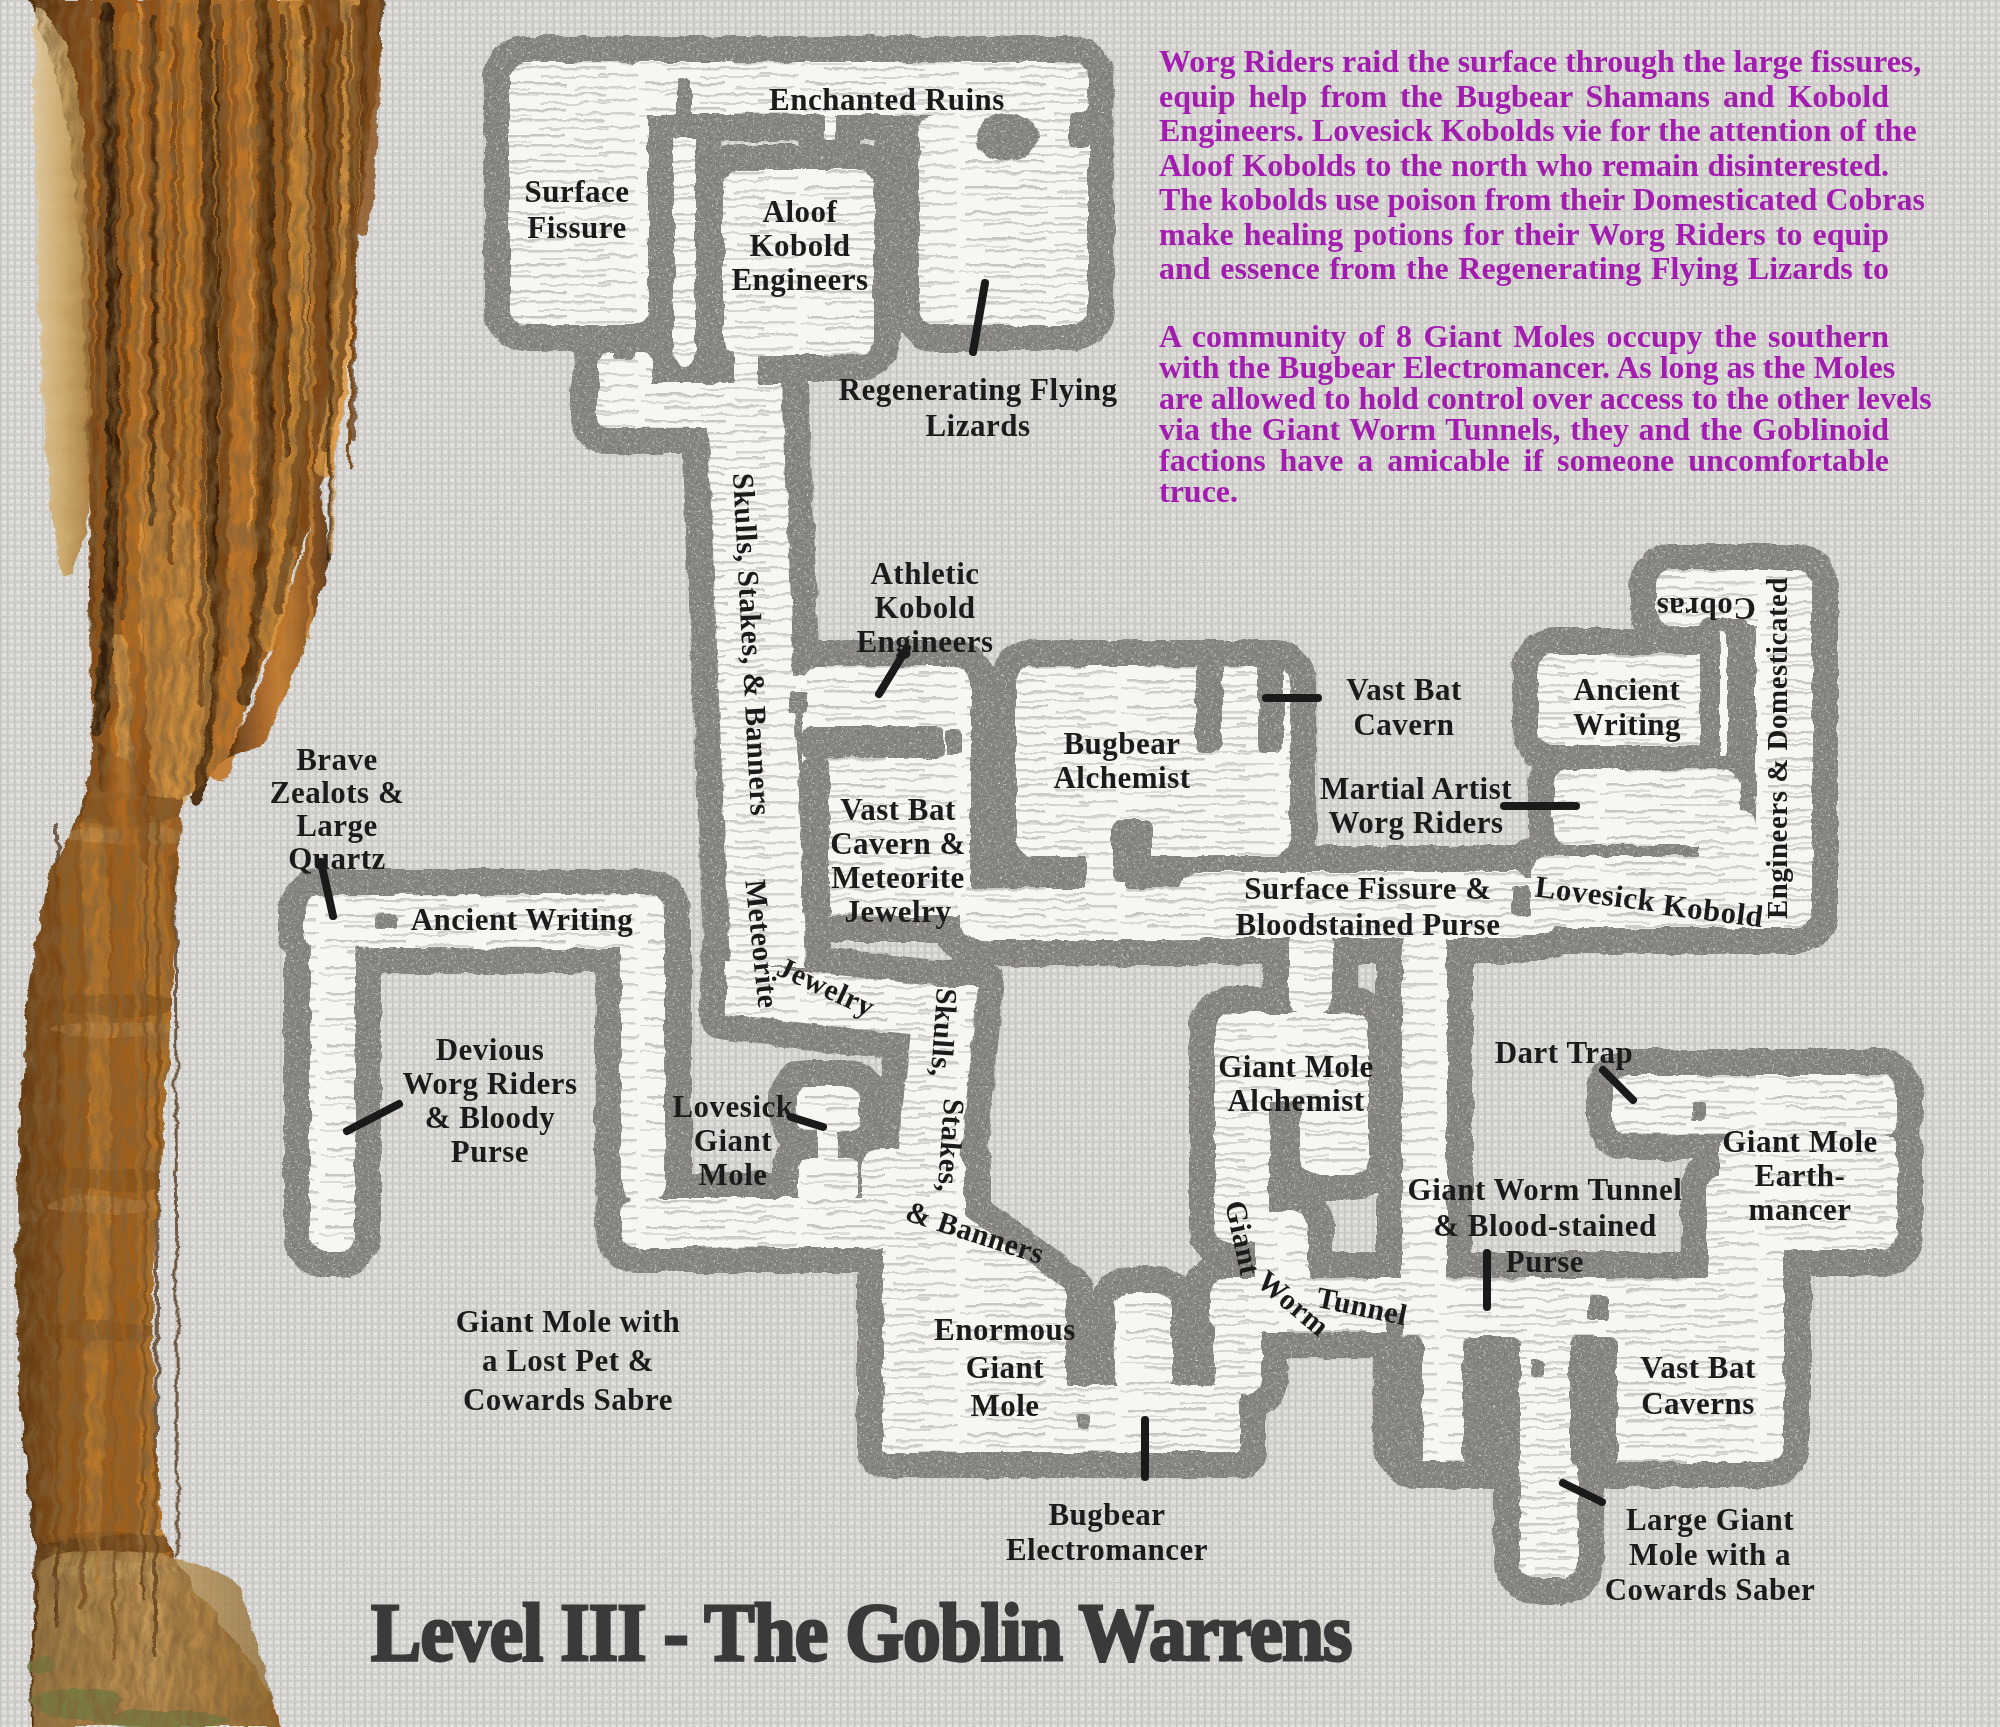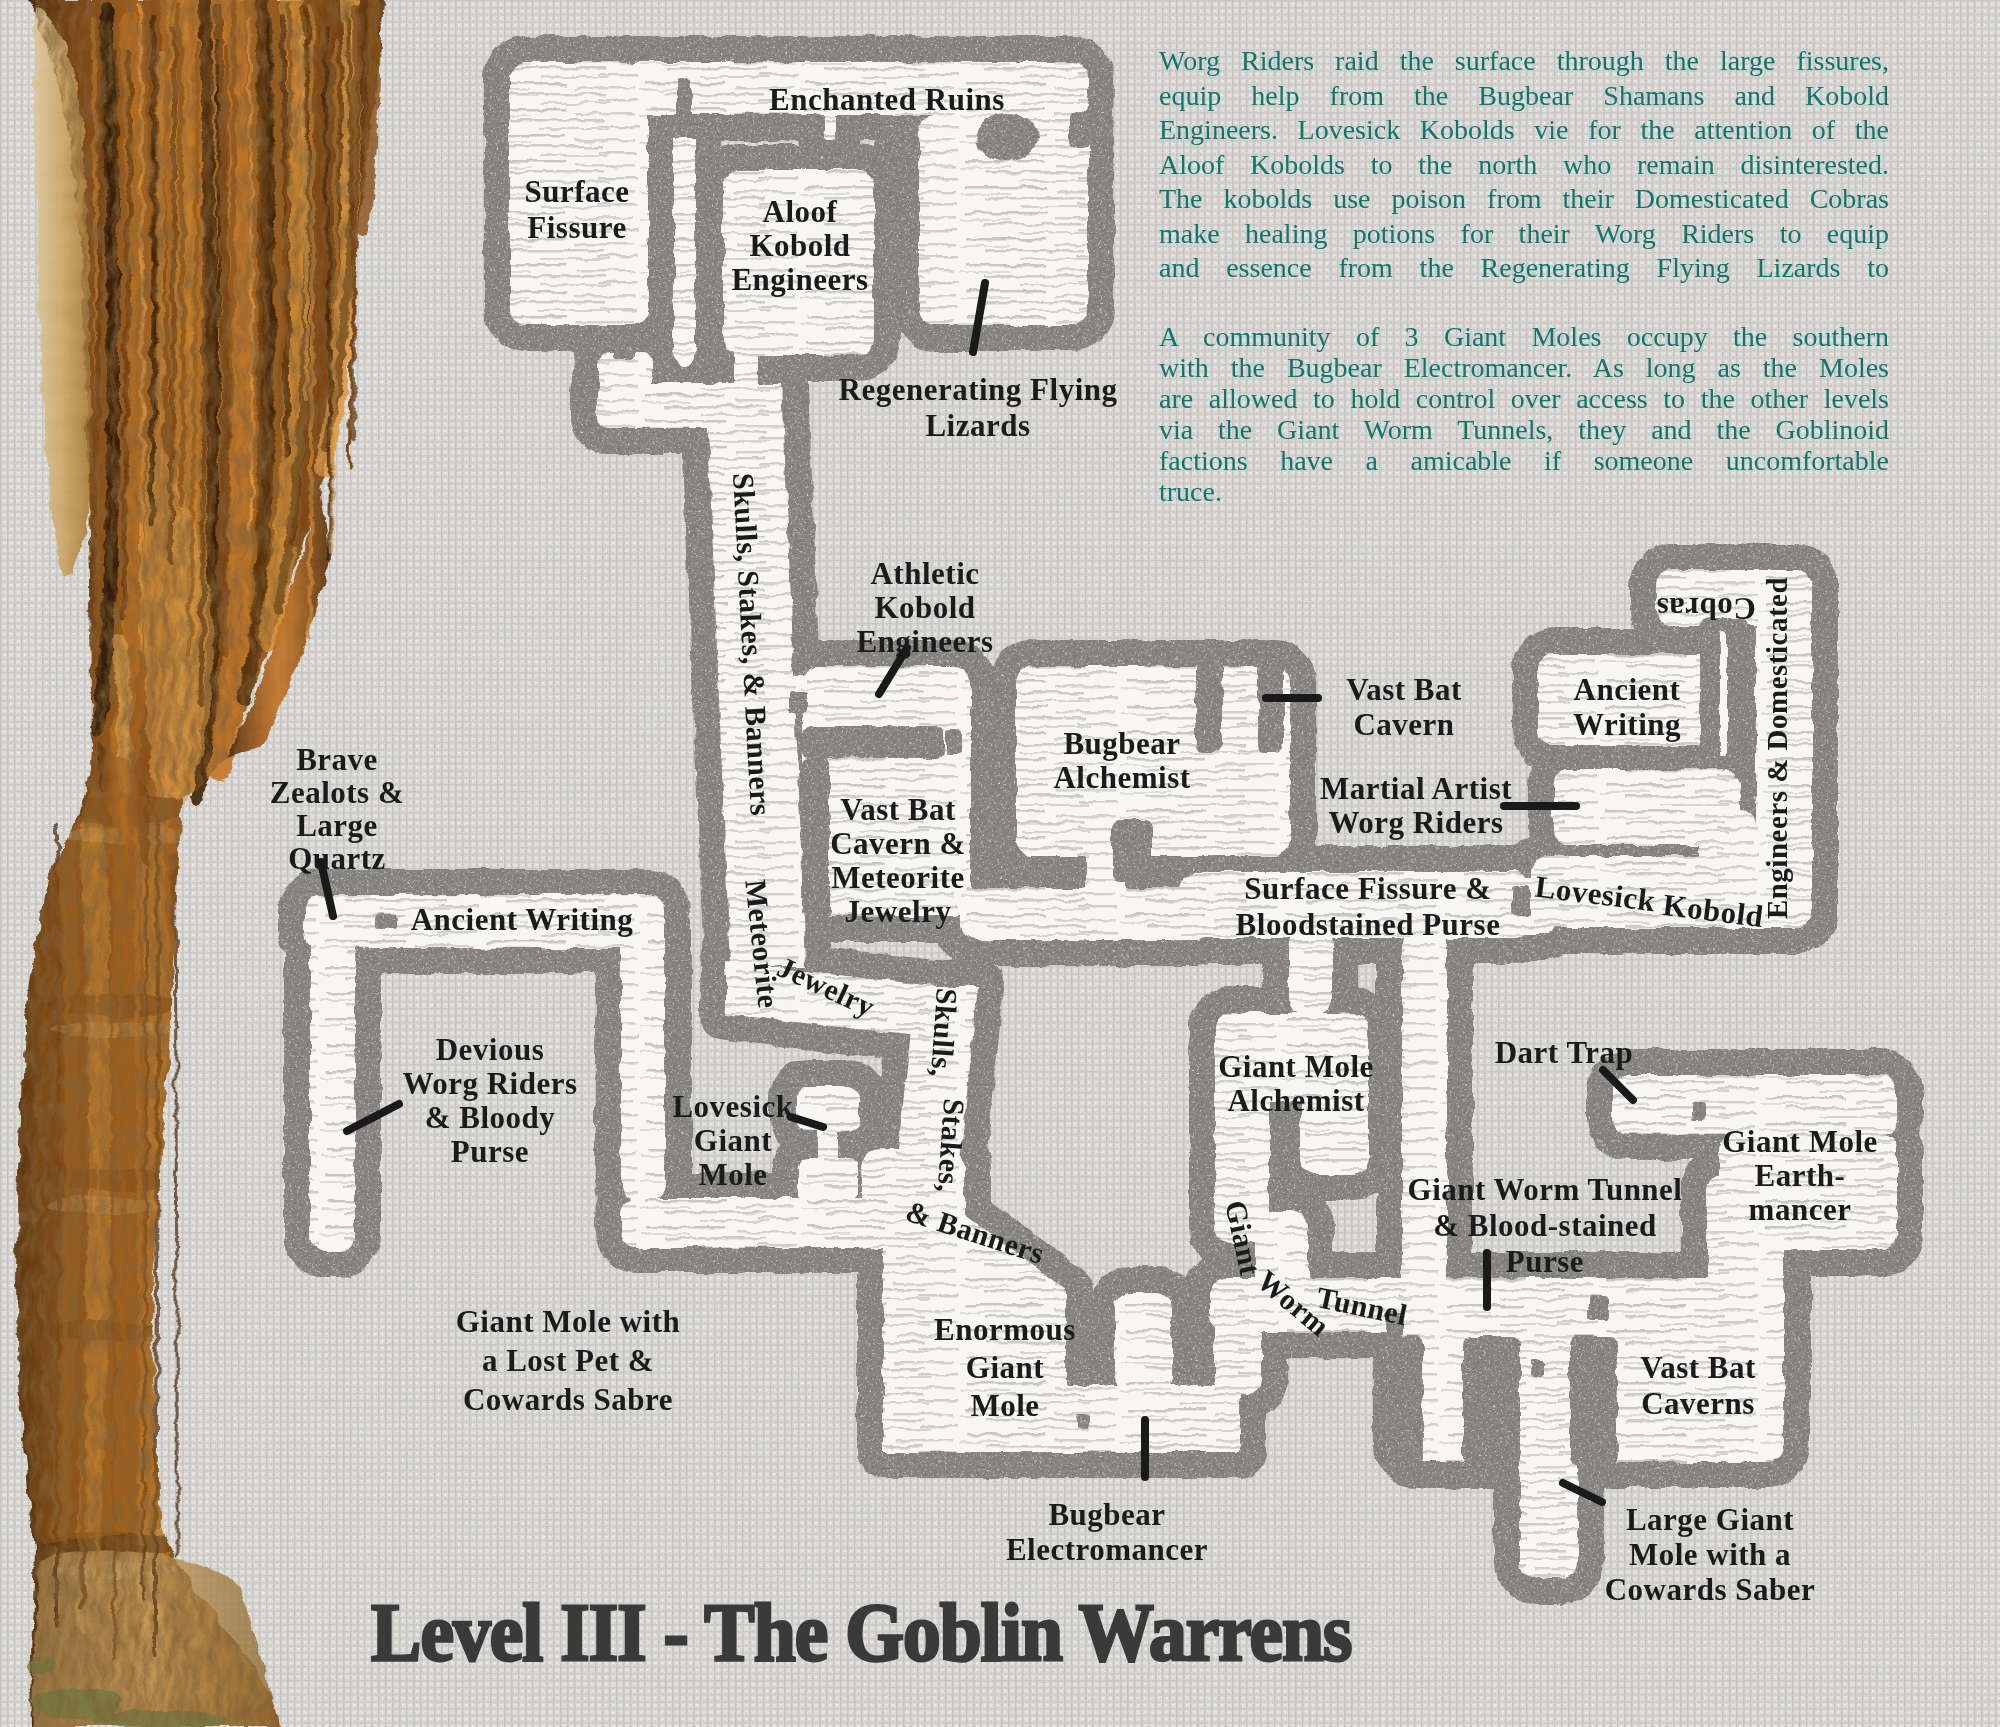--- a/index.html
+++ b/index.html
@@ -1,17 +1,17 @@
 <!DOCTYPE html>
 <html><head><meta charset="utf-8">
 <style>
 html,body{margin:0;padding:0;background:#d8d7d3;}
 #page{position:relative;width:2000px;height:1727px;overflow:hidden;font-family:"Liberation Serif",serif;}
 #bg{position:absolute;left:0;top:0;}
-.para{position:absolute;left:1159px;width:730px;font-weight:normal;font-size:28px;line-height:34.5px;color:#0f766e;}
+.para{position:absolute;left:1159px;width:730px;font-weight:bold;font-size:32px;line-height:34.5px;color:#a21caf;}
 #p2{line-height:31px;}
 .pl{text-align:justify;text-align-last:justify;white-space:nowrap;}
 .pl.last{text-align-last:left;}
 #p1{top:44px;}
 #p2{top:321px;}
 #title{position:absolute;left:371px;top:1586px;width:1030px;font-size:82px;font-weight:bold;color:#3a3a3a;
  -webkit-text-stroke:3px #3a3a3a;letter-spacing:-1px;transform:scaleX(0.92);transform-origin:left;white-space:nowrap;}
 </style></head>
 <body>
 <div id="page">
@@ -430,20 +430,20 @@
 <div id="p1" class="para">
 <div class="pl">Worg Riders raid the surface through the large fissures,</div>
 <div class="pl">equip help from the Bugbear Shamans and Kobold</div>
 <div class="pl">Engineers. Lovesick Kobolds vie for the attention of the</div>
 <div class="pl">Aloof Kobolds to the north who remain disinterested.</div>
 <div class="pl">The kobolds use poison from their Domesticated Cobras</div>
 <div class="pl">make healing potions for their Worg Riders to equip</div>
 <div class="pl">and essence from the Regenerating Flying Lizards to</div>
 </div>
 <div id="p2" class="para">
-<div class="pl">A community of 3 Giant Moles occupy the southern</div>
+<div class="pl">A community of 8 Giant Moles occupy the southern</div>
 <div class="pl">with the Bugbear Electromancer. As long as the Moles</div>
 <div class="pl">are allowed to hold control over access to the other levels</div>
 <div class="pl">via the Giant Worm Tunnels, they and the Goblinoid</div>
 <div class="pl">factions have a amicable if someone uncomfortable</div>
 <div class="pl last">truce.</div>
 </div>
 <div id="title">Level III - The Goblin Warrens</div>
 </div>
 </body></html>

